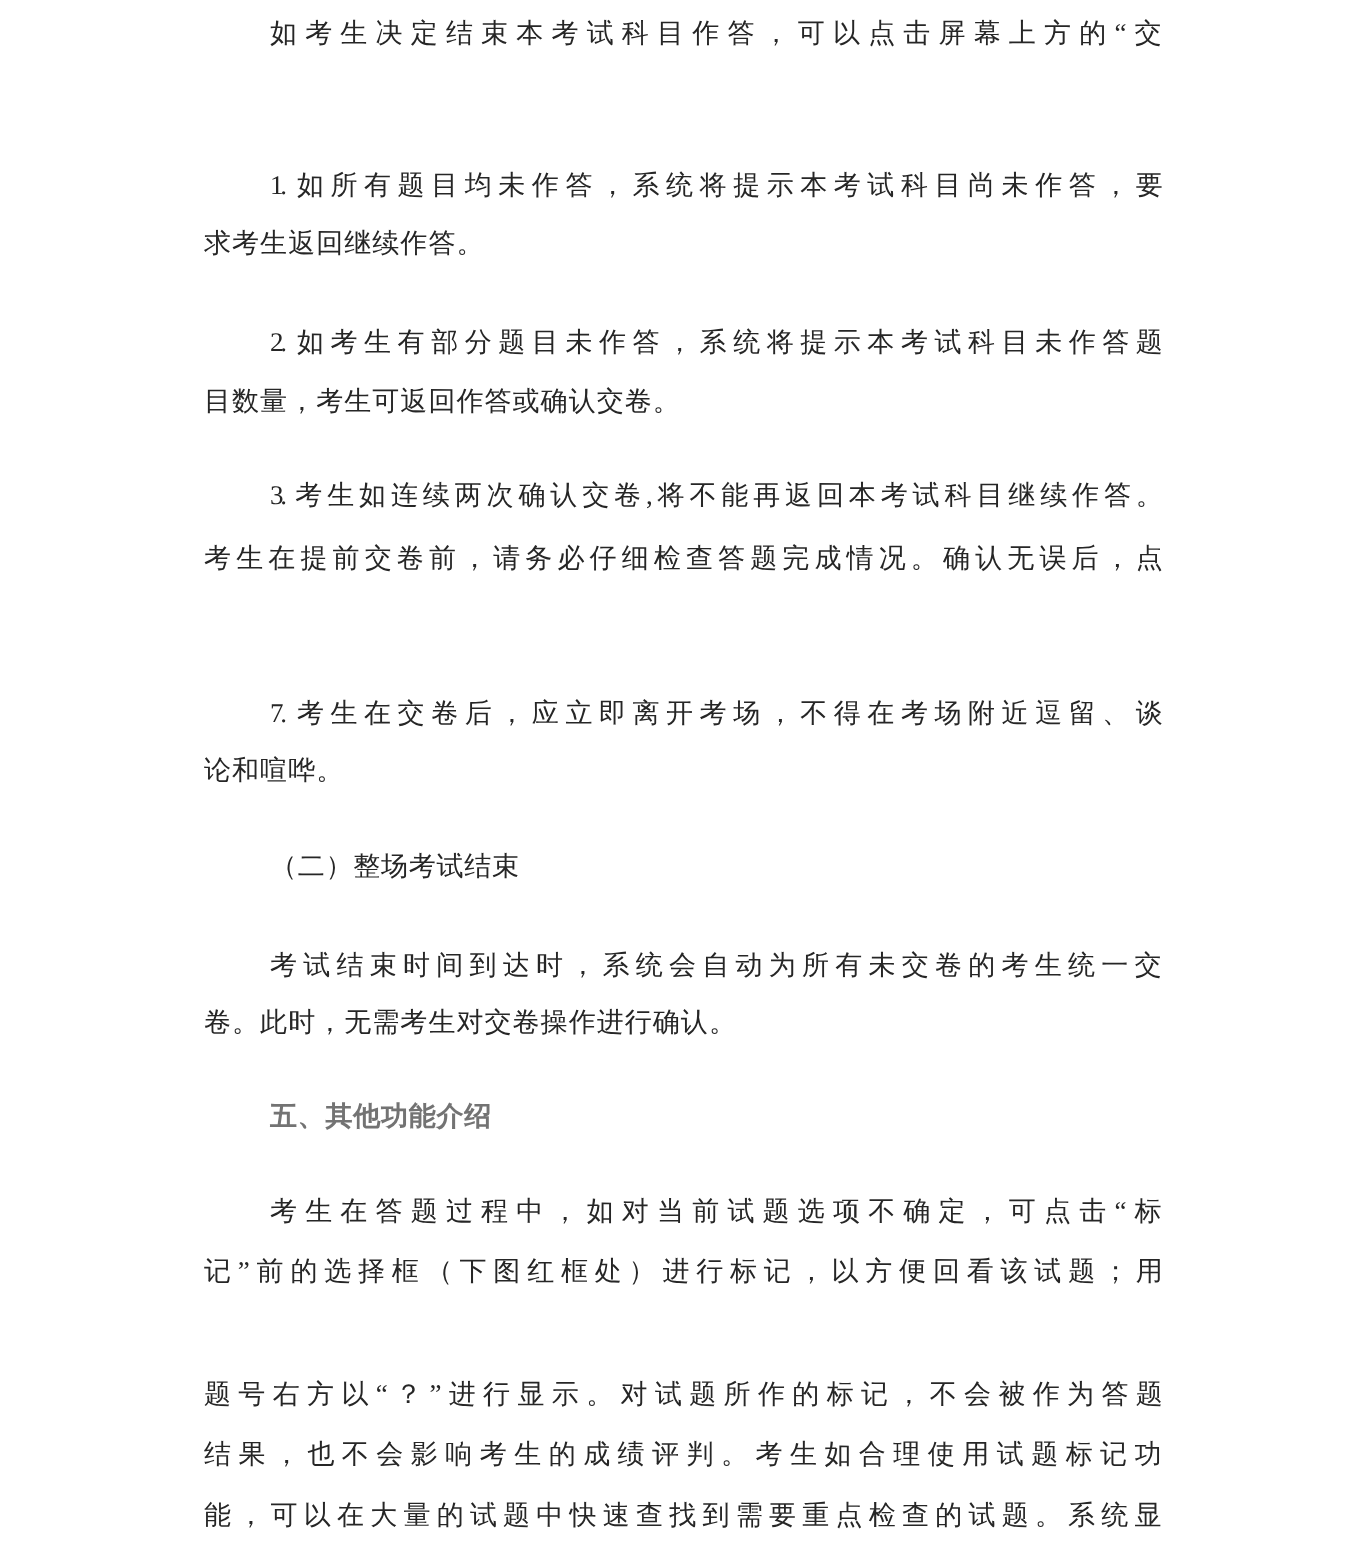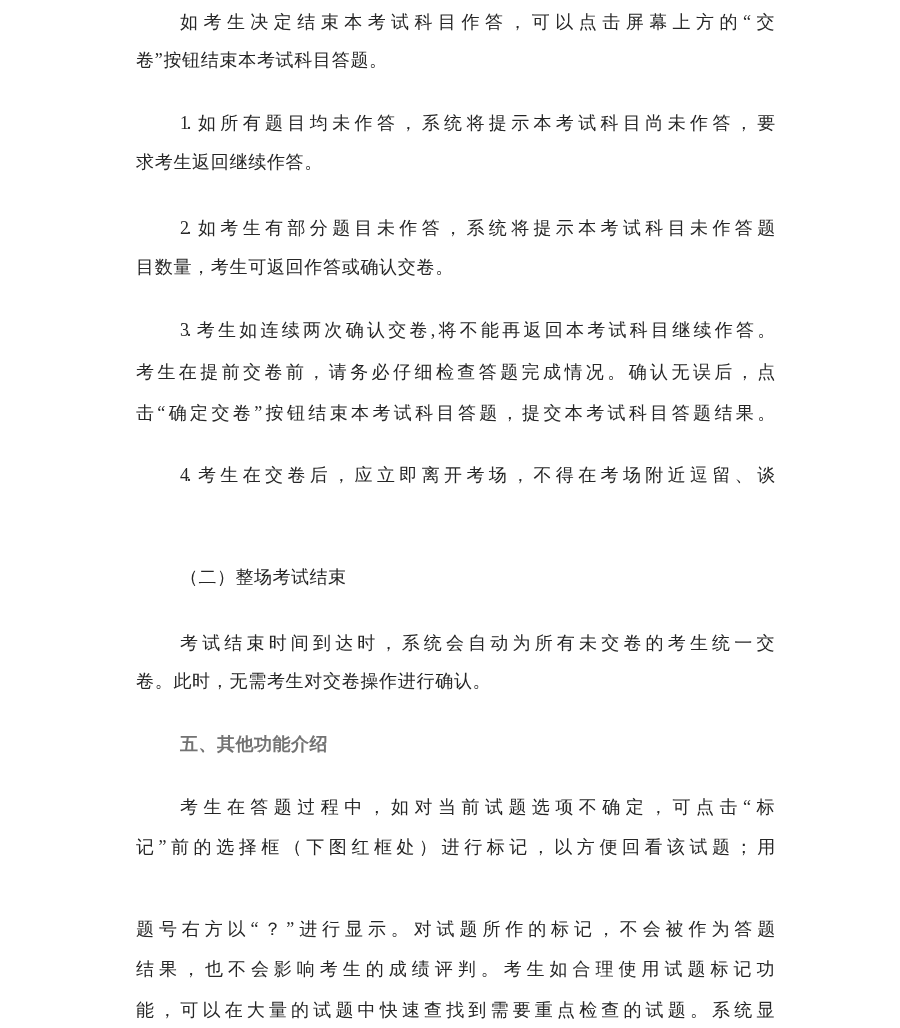--- a/index.html
+++ b/index.html
@@ -45,33 +45,32 @@
     letter-spacing: 0.5px;
     color: #737373;
   }
 </style>
 </head>
 <body>
 
 <div class="page">
 
   <div class="line indent fill" style="top:9px">如考生决定结束本考试科目作答，可以点击屏幕上方的“交</div>
-  <div class="line" style="top:47px">卷”按钮结束本考试科目答题。</div>
 
   <div class="line indent fill tight2" style="top:110px">1. 如所有题目均未作答，系统将提示本考试科目尚未作答，要</div>
   <div class="line" style="top:149px">求考生返回继续作答。</div>
 
   <div class="line indent fill tight2" style="top:215px">2. 如考生有部分题目未作答，系统将提示本考试科目未作答题</div>
   <div class="line" style="top:254px">目数量，考生可返回作答或确认交卷。</div>
 
   <div class="line indent fill tight2" style="top:317px">3. 考生如连续两次确认交卷,将不能再返回本考试科目继续作答。</div>
   <div class="line fill tight2" style="top:359px">考生在提前交卷前，请务必仔细检查答题完成情况。确认无误后，点</div>
-  <div class="line fill tight2" style="top:400px">击“确定交卷”按钮结束本考试科目答题，提交本考试科目答题结果。</div>
 
-  <div class="line indent fill tight2" style="top:462px">4. 考生在交卷后，应立即离开考场，不得在考场附近逗留、谈</div>
+  <div class="line indent fill tight2" style="top:462px">7. 考生在交卷后，应立即离开考场，不得在考场附近逗留、谈</div>
+  <div class="line" style="top:500px">论和喧哗。</div>
 
   <div class="line indent h-kai" style="top:564px">（二）整场考试结束</div>
 
   <div class="line indent fill" style="top:630px">考试结束时间到达时，系统会自动为所有未交卷的考生统一交</div>
   <div class="line" style="top:668px">卷。此时，无需考生对交卷操作进行确认。</div>
 
   <div class="line indent h-hei" style="top:731px">五、其他功能介绍</div>
 
   <div class="line fill tight2" style="top:834px">记”前的选择框（下图红框处）进行标记，以方便回看该试题；用</div>
   <div class="line indent fill" style="top:794px">考生在答题过程中，如对当前试题选项不确定，可点击“标</div>

